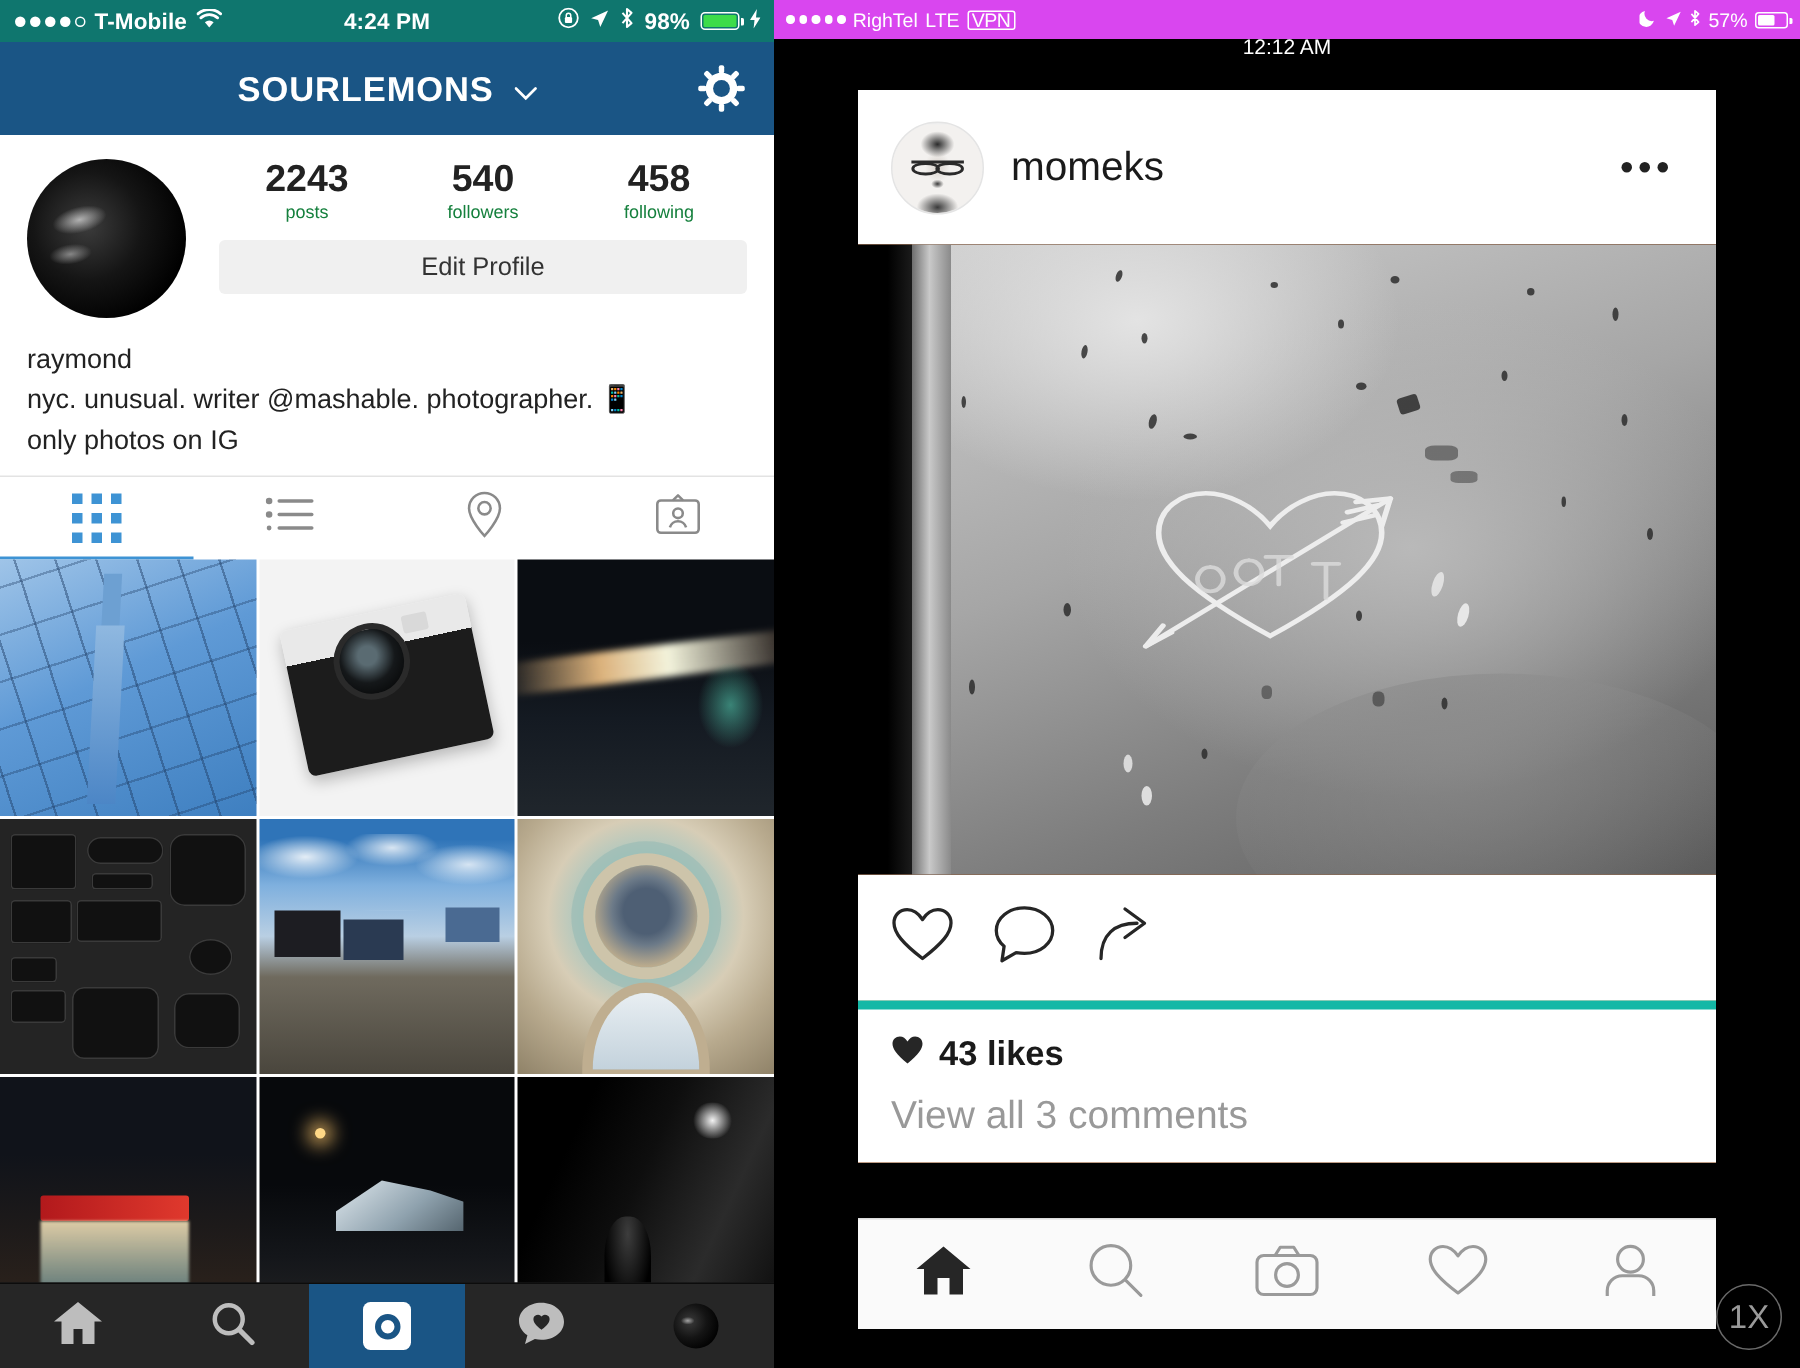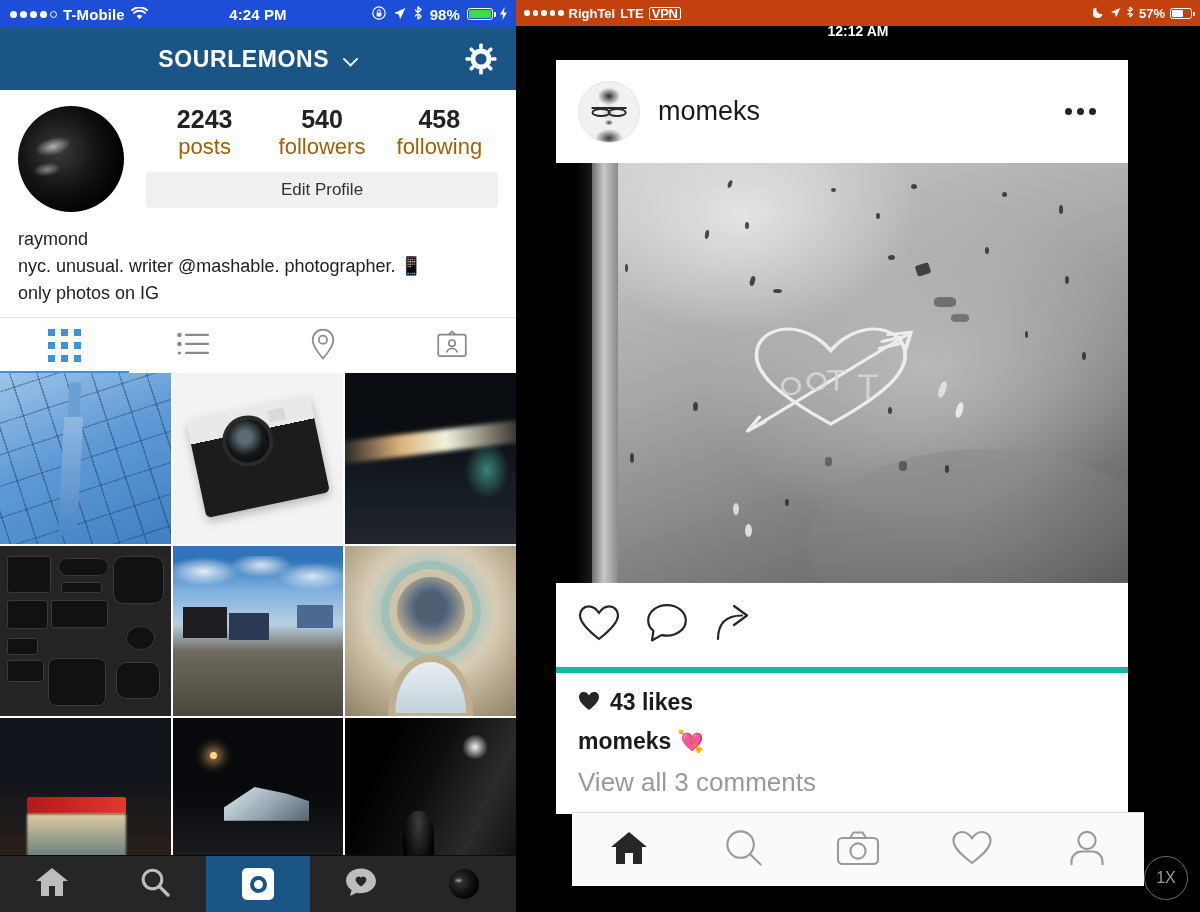--- a/index.html
+++ b/index.html
@@ -12,21 +12,21 @@
   .screen { position: relative; width: 1200px; height: 912px; background: #000; }
 
   
   .left-phone {
     position: absolute; left: 0; top: 0;
     width: 516px; height: 912px;
     background: #ffffff;
     overflow: hidden;
   }
   .l-statusbar {
-    height: 28px; background: #1d4ed8; color: #fff;
+    height: 28px; background: #0f766e; color: #fff;
     display: flex; align-items: center; position: relative;
     font-size: 15px; font-weight: bold; letter-spacing: .1px;
   }
   .l-sb-left { position: absolute; left: 10px; display: flex; align-items: center; gap: 6px; }
   .l-sb-center { position: absolute; left: 0; right: 0; text-align: center; }
   .l-sb-right { position: absolute; right: 9px; display: flex; align-items: center; gap: 7px; }
   .dots { display: inline-flex; gap: 3px; align-items: center; }
   .dots i { width: 7px; height: 7px; border-radius: 50%; background: #fff; display: block; }
   .dots i.hollow { background: transparent; border: 1.3px solid #fff; width: 7px; height: 7px; }
   .carrier { font-size: 15px; font-weight: bold; }
@@ -59,21 +59,21 @@
   }
   .avatar-lg::after {
     content:""; position:absolute; left:14%; top:54%; width:26%; height:12%;
     background: radial-gradient(ellipse at center, rgba(175,175,175,.7), rgba(60,60,60,0) 72%);
     transform: rotate(-8deg);
   }
   .l-prof-right { flex:1; padding-left: 22px; }
   .stats { display:flex; }
   .stat { flex:1; text-align:center; }
   .stat .num { font-size: 25px; font-weight: bold; color:#222; line-height: 1.08; }
-  .stat .lbl { font-size: 22px; color:#a16207; margin-top: 1px; }
+  .stat .lbl { font-size: 12px; color:#15803d; margin-top: 1px; }
   .edit-btn {
     margin-top: 12px; height: 36px; width: 100%;
     background:#f0f0f0; border-radius: 4px; color:#333;
     display:flex; align-items:center; justify-content:center;
     font-size: 17px; cursor:pointer;
   }
   .bio { margin-top: 14px; padding-bottom: 10px; }
   .bio .name { font-size: 18px; color:#222; line-height: 1.5; }
   .bio .desc { font-size: 18px; color:#222; line-height: 1.5; }
 
@@ -202,33 +202,33 @@
     background: radial-gradient(circle at 36% 40%, #3a3a3a 0%, #141414 42%, #000 78%);
     position:relative; overflow:hidden;
   }
   .l-avatar-sm::before{content:"";position:absolute;left:14%;top:30%;width:32%;height:16%;background:radial-gradient(ellipse,rgba(190,190,190,.8),rgba(60,60,60,0) 72%);}
 
   
   .right-phone {
     position:absolute; left:516px; top:0; width:684px; height:912px; background:#000; overflow:hidden;
   }
   .r-statusbar {
-    height:26px; background:#c2410c; color:#fff; position:relative;
-    display:flex; align-items:center; font-size:13px; font-weight:bold;
+    height:26px; background:#d946ef; color:#fff; position:relative;
+    display:flex; align-items:center; font-size:13px; font-weight:normal;
   }
   .r-sb-left { position:absolute; left:8px; display:flex; align-items:center; gap:5px; }
   .r-sb-left .dots i { width:5.5px; height:5.5px; }
   .r-sb-center { position:absolute; left:0; right:0; text-align:center; font-size:14px;margin-top:36px; }
   .r-sb-right { position:absolute; right:8px; display:flex; align-items:center; gap:5px; }
   .vpn-badge { border:1.3px solid #fff; border-radius:2px; padding:0 2px; font-size:13px; line-height:11px; letter-spacing:-.3px; }
   .batt-r { width:22px; height:11px; border:1.3px solid #fff; border-radius:2.5px; position:relative; }
   .batt-r::after{content:"";position:absolute;right:-3.5px;top:3px;width:2px;height:4px;background:#fff;border-radius:0 1px 1px 0;}
   .batt-r .fill{position:absolute;left:1px;top:1px;bottom:1px;background:#fff;border-radius:1px;}
 
-  .post-card { position:absolute; left:40px; top:60px; width:572px; background:#f97316; }
+  .post-card { position:absolute; left:56px; top:60px; width:572px; background:#f97316; }
   .post-head { height:103px; display:flex; align-items:center; padding:0 22px; background:#fff; }
   .avatar-post {
     width:62px; height:62px; border-radius:50%; overflow:hidden; flex:0 0 62px;
     background:#eee; border:1px solid #e4e4e4; position:relative;
   }
   .avatar-post .face {
     position:absolute; left:50%; top:52%; transform:translate(-50%,-50%);
     width:100%; height:100%;
     background:
       radial-gradient(ellipse 26% 20% at 50% 22%, #2b2b2b, rgba(43,43,43,0) 72%),
@@ -282,21 +282,21 @@
 
   .r-tabbar {
     position:absolute; left:56px; bottom:26px; width:572px; height:74px;
     background:#fafafa; border-top:1px solid #dcdcdc; display:flex;
   }
   .r-tabbar .tb { flex:1; display:flex; align-items:center; justify-content:center; cursor:pointer; }
 
   .zoom-badge {
     position:absolute; right:12px; bottom:12px; width:44px; height:44px;
     border-radius:50%; border:1.5px solid #6a6a6a; color:#9a9a9a;
-    display:flex; align-items:center; justify-content:center; font-size:16px;
+    display:flex; align-items:center; justify-content:center; font-size:22px;
   }
 </style>
 </head>
 <body>
 
 <div class="screen">
 
   <div class="left-phone">
 
     <div class="l-statusbar">
@@ -644,24 +644,20 @@
 
       <div class="post-meta">
         <div class="likes">
           <span>
             <svg width="22" height="20" viewBox="0 0 22 20">
                 <path d="M11 19 C3.5 13 1 9 1 5.9 C1 3 3.2 1 5.9 1 C7.9 1 9.8 2.2 11 4.4 C12.2 2.2 14.1 1 16.1 1 C18.8 1 21 3 21 5.9 C21 9 18.5 13 11 19 Z" fill="#262626"></path>
               </svg>
           </span>
           <span class="txt">43 likes</span>
         </div>
-        <div class="caption">
-          <span class="u">momeks</span>
-          <span class="emoji">💘</span>
-        </div>
         <div class="view-comments">View all 3 comments</div>
       </div>
     </div>
 
     <div class="r-tabbar">
       <div class="tb">
         <span>
           <svg width="40" height="36" viewBox="0 0 40 36">
               <path d="M20 2 L38 17 h-5 v17 h-9 v-11 h-8 v11 H7 V17 H2 Z" fill="#262626"></path>
             </svg>

